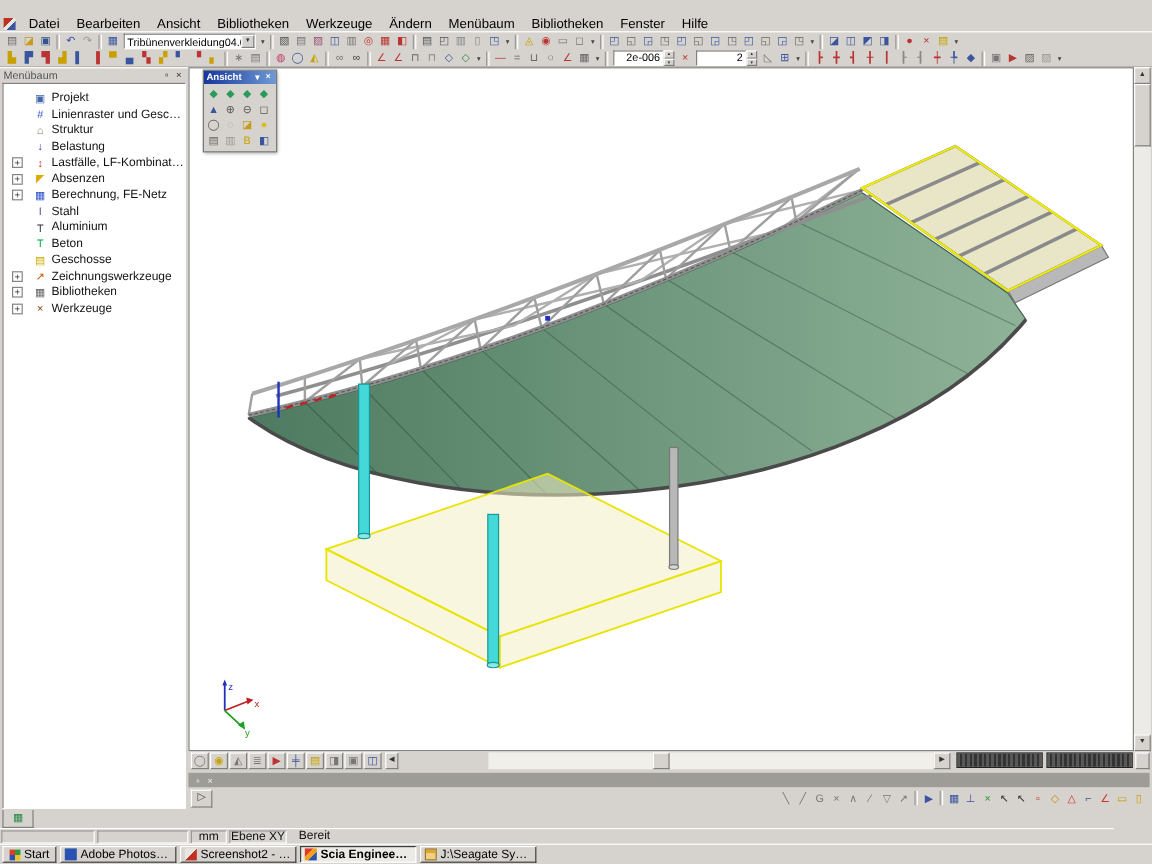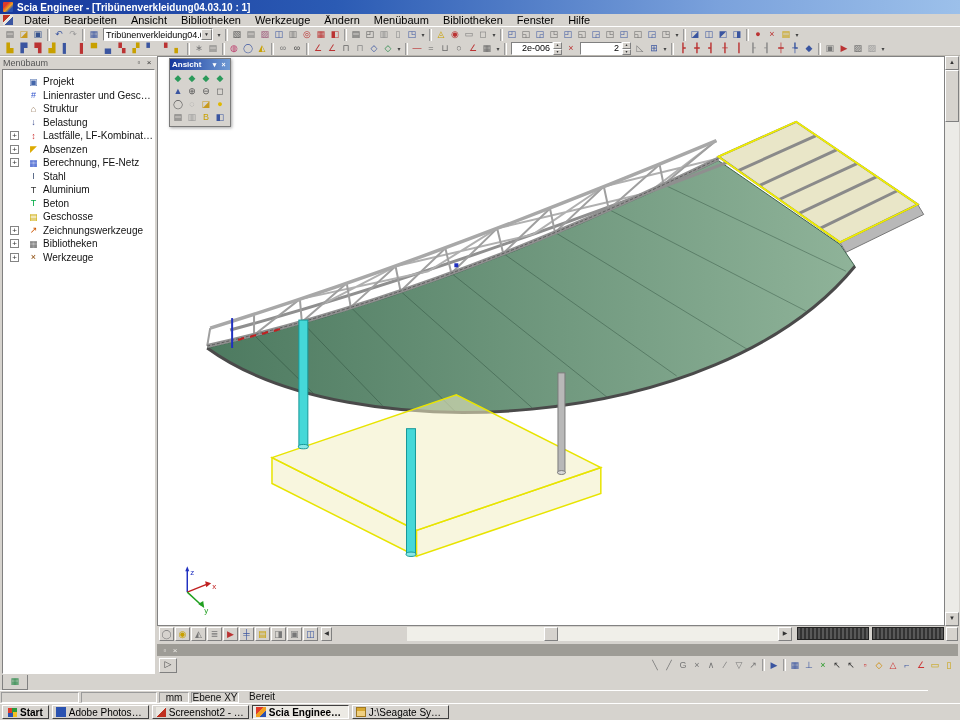--- a/index.html
+++ b/index.html
@@ -76,40 +76,36 @@
   .cursor-btn{width:18px;height:15px;border:1px solid;border-color:#fff #808080 #808080 #fff;text-align:center;font-size:9px;color:#444;background:#d6d3ce}
   .snaps{margin-left:auto;display:flex;align-items:center}
   .cmd-input{display:block;width:797px;height:13px;margin:0 2px;background:#fff;border:1px solid;border-color:#808080 #fff #fff #808080;font-size:9px;font-family:"Liberation Sans",sans-serif;padding:0 2px}
 
   .statusbar{position:absolute;left:0;top:690px;width:928px;height:13px;background:#d6d3ce;border-top:1px solid #fff;display:flex;align-items:center;font-size:10px;padding-left:1px}
   .scell{height:11px;border:1px solid;border-color:#9a9a9a #fff #fff #9a9a9a;margin-right:2px;text-align:center;line-height:10px;color:#111}
   .sc1{width:78px}.sc2{width:76px}.sc3{width:30px}.sc4{width:48px}
   .sc5{border:none;padding-left:8px}
 
   .taskbar{position:absolute;left:0;top:703px;width:960px;height:17px;background:#d6d3ce;border-top:1px solid #fff;display:flex;align-items:center;gap:3px;padding:0 2px}
-  .start-btn{display:flex;align-items:center;gap:3px;height:14px;padding:0 5px;background:#d6d3ce;border:1px solid;border-color:#fff #404040 #404040 #fff;font-weight:bold;font-size:10px}
+  .start-btn{display:flex;align-items:center;gap:3px;height:14px;padding:0 5px;background:#d6d3ce;border:1px solid;border-color:#fff #404040 #404040 #fff;font-weight:normal;font-size:10px}
   .flag{width:9px;height:9px;background:conic-gradient(#2a9a3a 0 25%,#f0c020 25% 50%,#2a52b0 50% 75%,#e03a2a 75%)}
   .task{display:flex;align-items:center;gap:3px;width:97px;height:14px;padding:0 3px;background:#d6d3ce;border:1px solid;border-color:#fff #404040 #404040 #fff;font-size:10px;overflow:hidden;white-space:nowrap}
   .task.active{background:#eceae4;border-color:#404040 #fff #fff #404040;font-weight:bold}
   .ti{width:10px;height:10px;flex:none}
   .ti-ps{background:#2a52b0}
   .ti-paint{background:linear-gradient(135deg,#e8e6e0 50%,#c03020 50%)}
   .ti-scia{background:linear-gradient(135deg,#e03a2a 35%,#f0a020 35% 65%,#2a52b0 65%)}
   .ti-folder{background:linear-gradient(180deg,#d8a830 0 3px,#f0d080 3px);border:1px solid #a07820}
   .tlabel{overflow:hidden;text-overflow:ellipsis}
 </style>
 </head>
 <body>
 
 <div id="window">
 
-  <div class="titlebar">
-    <span class="app-ico"></span>
-    <span class="title-text">Scia Engineer - [Tribünenverkleidung04.03.10 : 1]</span>
-  </div>
 
   <div class="menubar">
     <span class="mdi-ico"></span>
     <span class="menu-items">
         <span class="menu-item">Datei</span>
         <span class="menu-item">Bearbeiten</span>
         <span class="menu-item">Ansicht</span>
         <span class="menu-item">Bibliotheken</span>
         <span class="menu-item">Werkzeuge</span>
         <span class="menu-item">Ändern</span>

